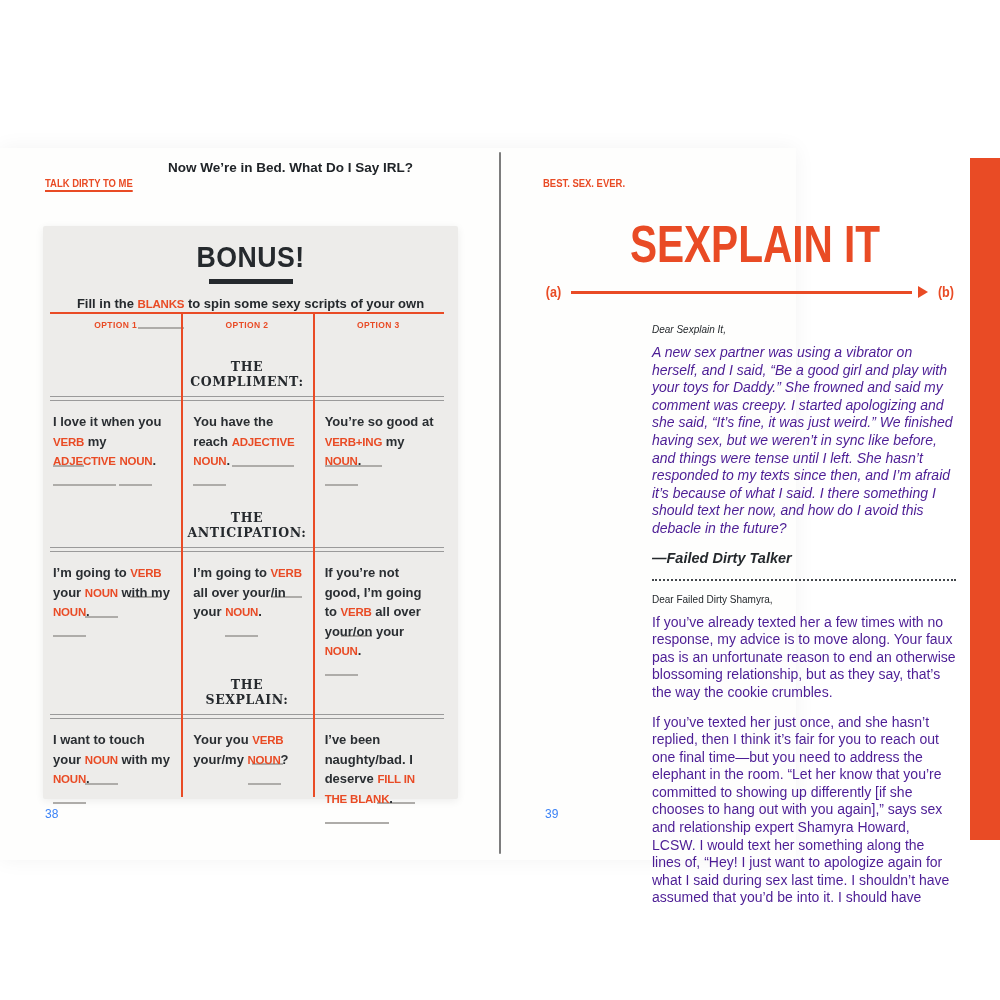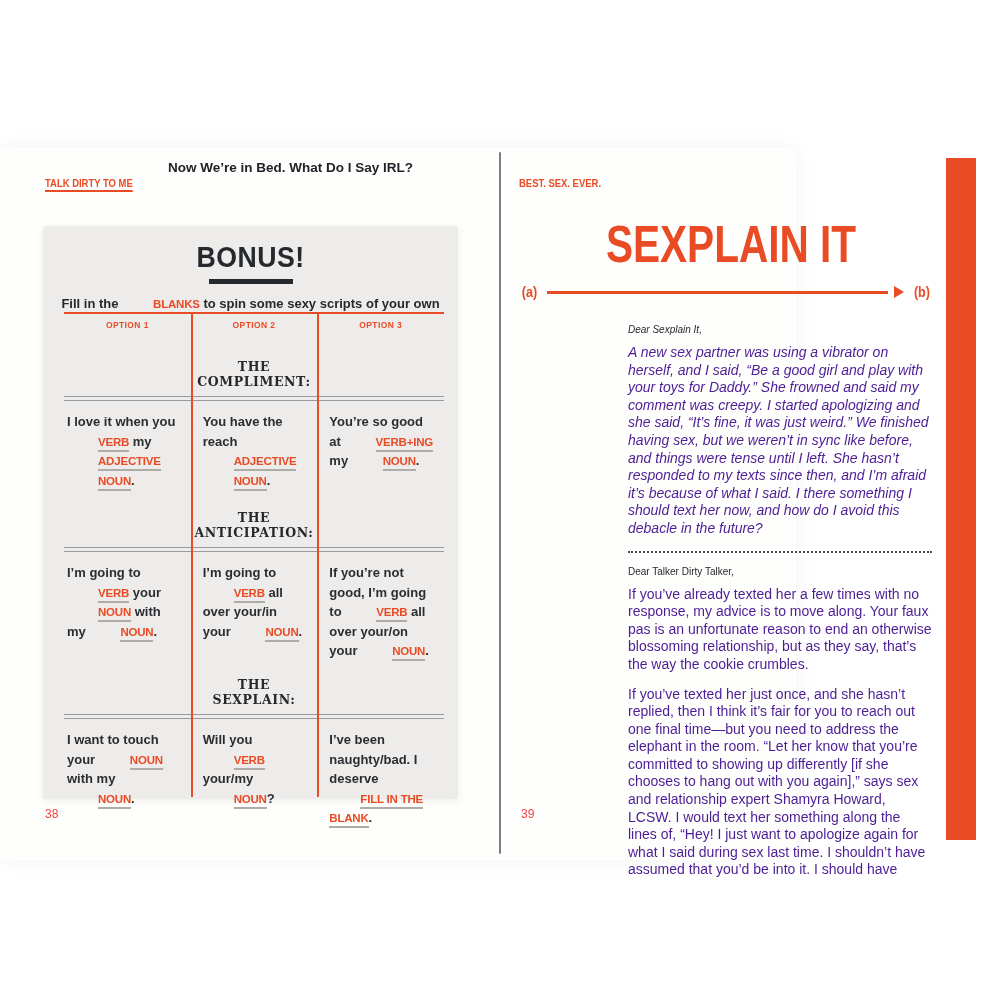--- a/index.html
+++ b/index.html
@@ -9,40 +9,40 @@
     --rule:#9a9a9a;
     --blankline:#aeaca9;
   }
   *{margin:0;padding:0;box-sizing:border-box;}
   html,body{width:1000px;height:1000px;background:#ffffff;
     font-family:"Liberation Sans",sans-serif;color:var(--ink);}
   .spread{position:absolute;top:148px;left:0;width:796px;height:712px;background:#fefefd;
     box-shadow:0 0 20px rgba(0,0,0,0.05);}
   .page{position:absolute;top:0;height:712px;width:500px;}
   .page-left{left:0;}
-  .page-right{left:476px;}
+  .page-right{left:500px;}
   .gutter{position:absolute;left:499px;top:4px;height:702px;width:2px;
     background:#7d7d7d;border-radius:2px;}
 
   
   .kicker{position:absolute;font-weight:800;color:var(--accent);font-size:11px;
     letter-spacing:0;transform:scaleX(0.86);transform-origin:left center;white-space:nowrap;}
   .kicker-underlined{border-bottom:2px solid var(--accent);padding-bottom:1px;}
   .lp-kicker{left:45px;top:29px;}
   .running-head{position:absolute;left:152px;top:12px;font-weight:700;font-size:13.5px;color:#202428;margin-left:16px;}
 
   .bonus-box{position:absolute;left:43px;top:78px;width:415px;height:573px;
     background:var(--boxbg);border-radius:2px;box-shadow:0 2px 8px rgba(0,0,0,0.07);}
   .bonus-title{margin-top:15px;text-align:center;font-size:29px;font-weight:800;
     letter-spacing:0.5px;color:#25292d;transform:scaleX(0.92);}
   .bonus-bar{width:84px;height:5px;background:#25292d;margin:5px auto 0 auto;}
   .bonus-sub{margin-top:12px;text-align:center;font-size:13px;font-weight:700;color:#25292d;}
   .bonus-sub .hl{font-size:11.5px;}
 
-  .bonus-table{position:absolute;left:21px;right:14px;top:86px;height:485px;
+  .bonus-table{position:absolute;left:7px;right:14px;top:86px;height:485px;
     border-top:2px solid var(--accent);}
   .vline{position:absolute;top:0;bottom:0;width:2px;background:var(--accent);}
   .vline.v1{left:33.33%;}
   .vline.v2{left:66.66%;}
   .band{display:grid;grid-template-columns:1fr 1fr 1fr;}
   .optrow{height:22px;align-items:center;}
   .opt-label{text-align:center;color:var(--accent);font-weight:800;font-size:8.5px;
     letter-spacing:0.4px;}
   .hdrband{align-items:end;}
   .hdrband.s0{height:60px;}
@@ -51,22 +51,22 @@
   .hdr-cell{grid-column:2;text-align:center;padding-bottom:7px;
     font-family:"DejaVu Serif",serif;font-weight:700;font-size:12.5px;
     letter-spacing:0.6px;color:#25292d;line-height:1.2;}
   .dline{height:5px;border-top:1.5px solid var(--rule);border-bottom:1.5px solid var(--rule);}
   .cellsband.c0{height:100px;}
   .cellsband.c1{height:116px;}
   .cellsband.c2{height:86px;}
   .cell{padding:11px 10px 0 12px;font-size:13px;font-weight:600;line-height:1.5;color:#2a2e32;}
   .cell:first-child{padding-left:3px;}
   .hl{color:var(--accent);font-weight:800;font-size:11.5px;letter-spacing:-0.2px;
-    border-bottom:2px solid var(--blankline);padding-bottom:2px;margin-left:31px;}
-  .page-num{position:absolute;top:659px;font-size:12px;color:#ef4444;}
+    border-bottom:2px solid var(--blankline);padding-bottom:17px;}
+  .page-num{position:absolute;top:659px;font-size:12px;color:#3b82f6;}
   .lp-num{left:45px;}
   .rp-num{left:45px;}
 
   
   .rp-kicker{left:43px;top:29px;}
   .rp-title{position:absolute;left:45px;top:66px;width:420px;text-align:center;
     color:var(--accent);font-weight:800;font-size:52px;letter-spacing:0px;
     transform:scaleX(0.78);transform-origin:center;white-space:nowrap;}
   .arrow-row{position:absolute;left:45px;top:136px;width:410px;display:flex;
     align-items:center;color:var(--accent);font-weight:800;font-size:14px;}
@@ -137,21 +137,21 @@
             <div></div>
             <div class="hdr-cell">
               <div class="hdr-line">THE</div>
               <div class="hdr-line">SEXPLAIN:</div>
             </div>
             <div></div>
           </div>
           <div class="dline"></div>
           <div class="band cellsband c2">
             <div class="cell"><span>I want to touch your </span><span class="hl">NOUN</span><span> with my </span><span class="hl">NOUN</span><span>.</span></div>
-            <div class="cell"><span>Will you </span><span class="hl">VERB</span><span> your/my </span><span class="hl">NOUN</span><span>?</span></div>
+            <div class="cell"><span>Your you </span><span class="hl">VERB</span><span> your/my </span><span class="hl">NOUN</span><span>?</span></div>
             <div class="cell"><span>I’ve been naughty/bad. I deserve </span><span class="hl">FILL IN THE BLANK</span><span>.</span></div>
           </div>
         </div>
     </div>
 
     <div class="page-num lp-num">38</div>
   </div>
 
   <div class="page page-right">
     <div class="bleed-bar"></div>
@@ -164,26 +164,27 @@
       <span class="arrow-head"></span>
       <span class="arrow-label">(b)</span>
     </div>
 
     <div class="rp-body">
       <div class="letter">
         <div class="salutation">Dear Sexplain It,</div>
         <div>
             <p>A new sex partner was using a vibrator on herself, and I said, “Be a good girl and play with your toys for Daddy.” She frowned and said my comment was creepy. I started apologizing and she said, “It’s fine, it was just weird.” We finished having sex, but we weren’t in sync like before, and things were tense until I left. She hasn’t responded to my texts since then, and I’m afraid it’s because of what I said. I there something I should text her now, and how do I avoid this debacle in the future?</p>
           </div>
+        <div class="signature">—Failed Dirty Talker</div>
       </div>
 
       <div class="dotted-divider"></div>
 
       <div class="reply">
-        <div class="salutation">Dear Talker Dirty Talker,</div>
+        <div class="salutation">Dear Failed Dirty Shamyra,</div>
         <div>
             <p>If you’ve already texted her a few times with no response, my advice is to move along. Your faux pas is an unfortunate reason to end an otherwise blossoming relationship, but as they say, that’s the way the cookie crumbles.</p>
             <p>If you’ve texted her just once, and she hasn’t replied, then I think it’s fair for you to reach out one final time—but you need to address the elephant in the room. “Let her know that you’re committed to showing up differently [if she chooses to hang out with you again],” says sex and relationship expert Shamyra Howard, LCSW. I would text her something along the lines of, “Hey! I just want to apologize again for what I said during sex last time. I shouldn’t have assumed that you’d be into it. I should have</p>
           </div>
       </div>
     </div>
 
     <div class="page-num rp-num">39</div>
   </div>
 

